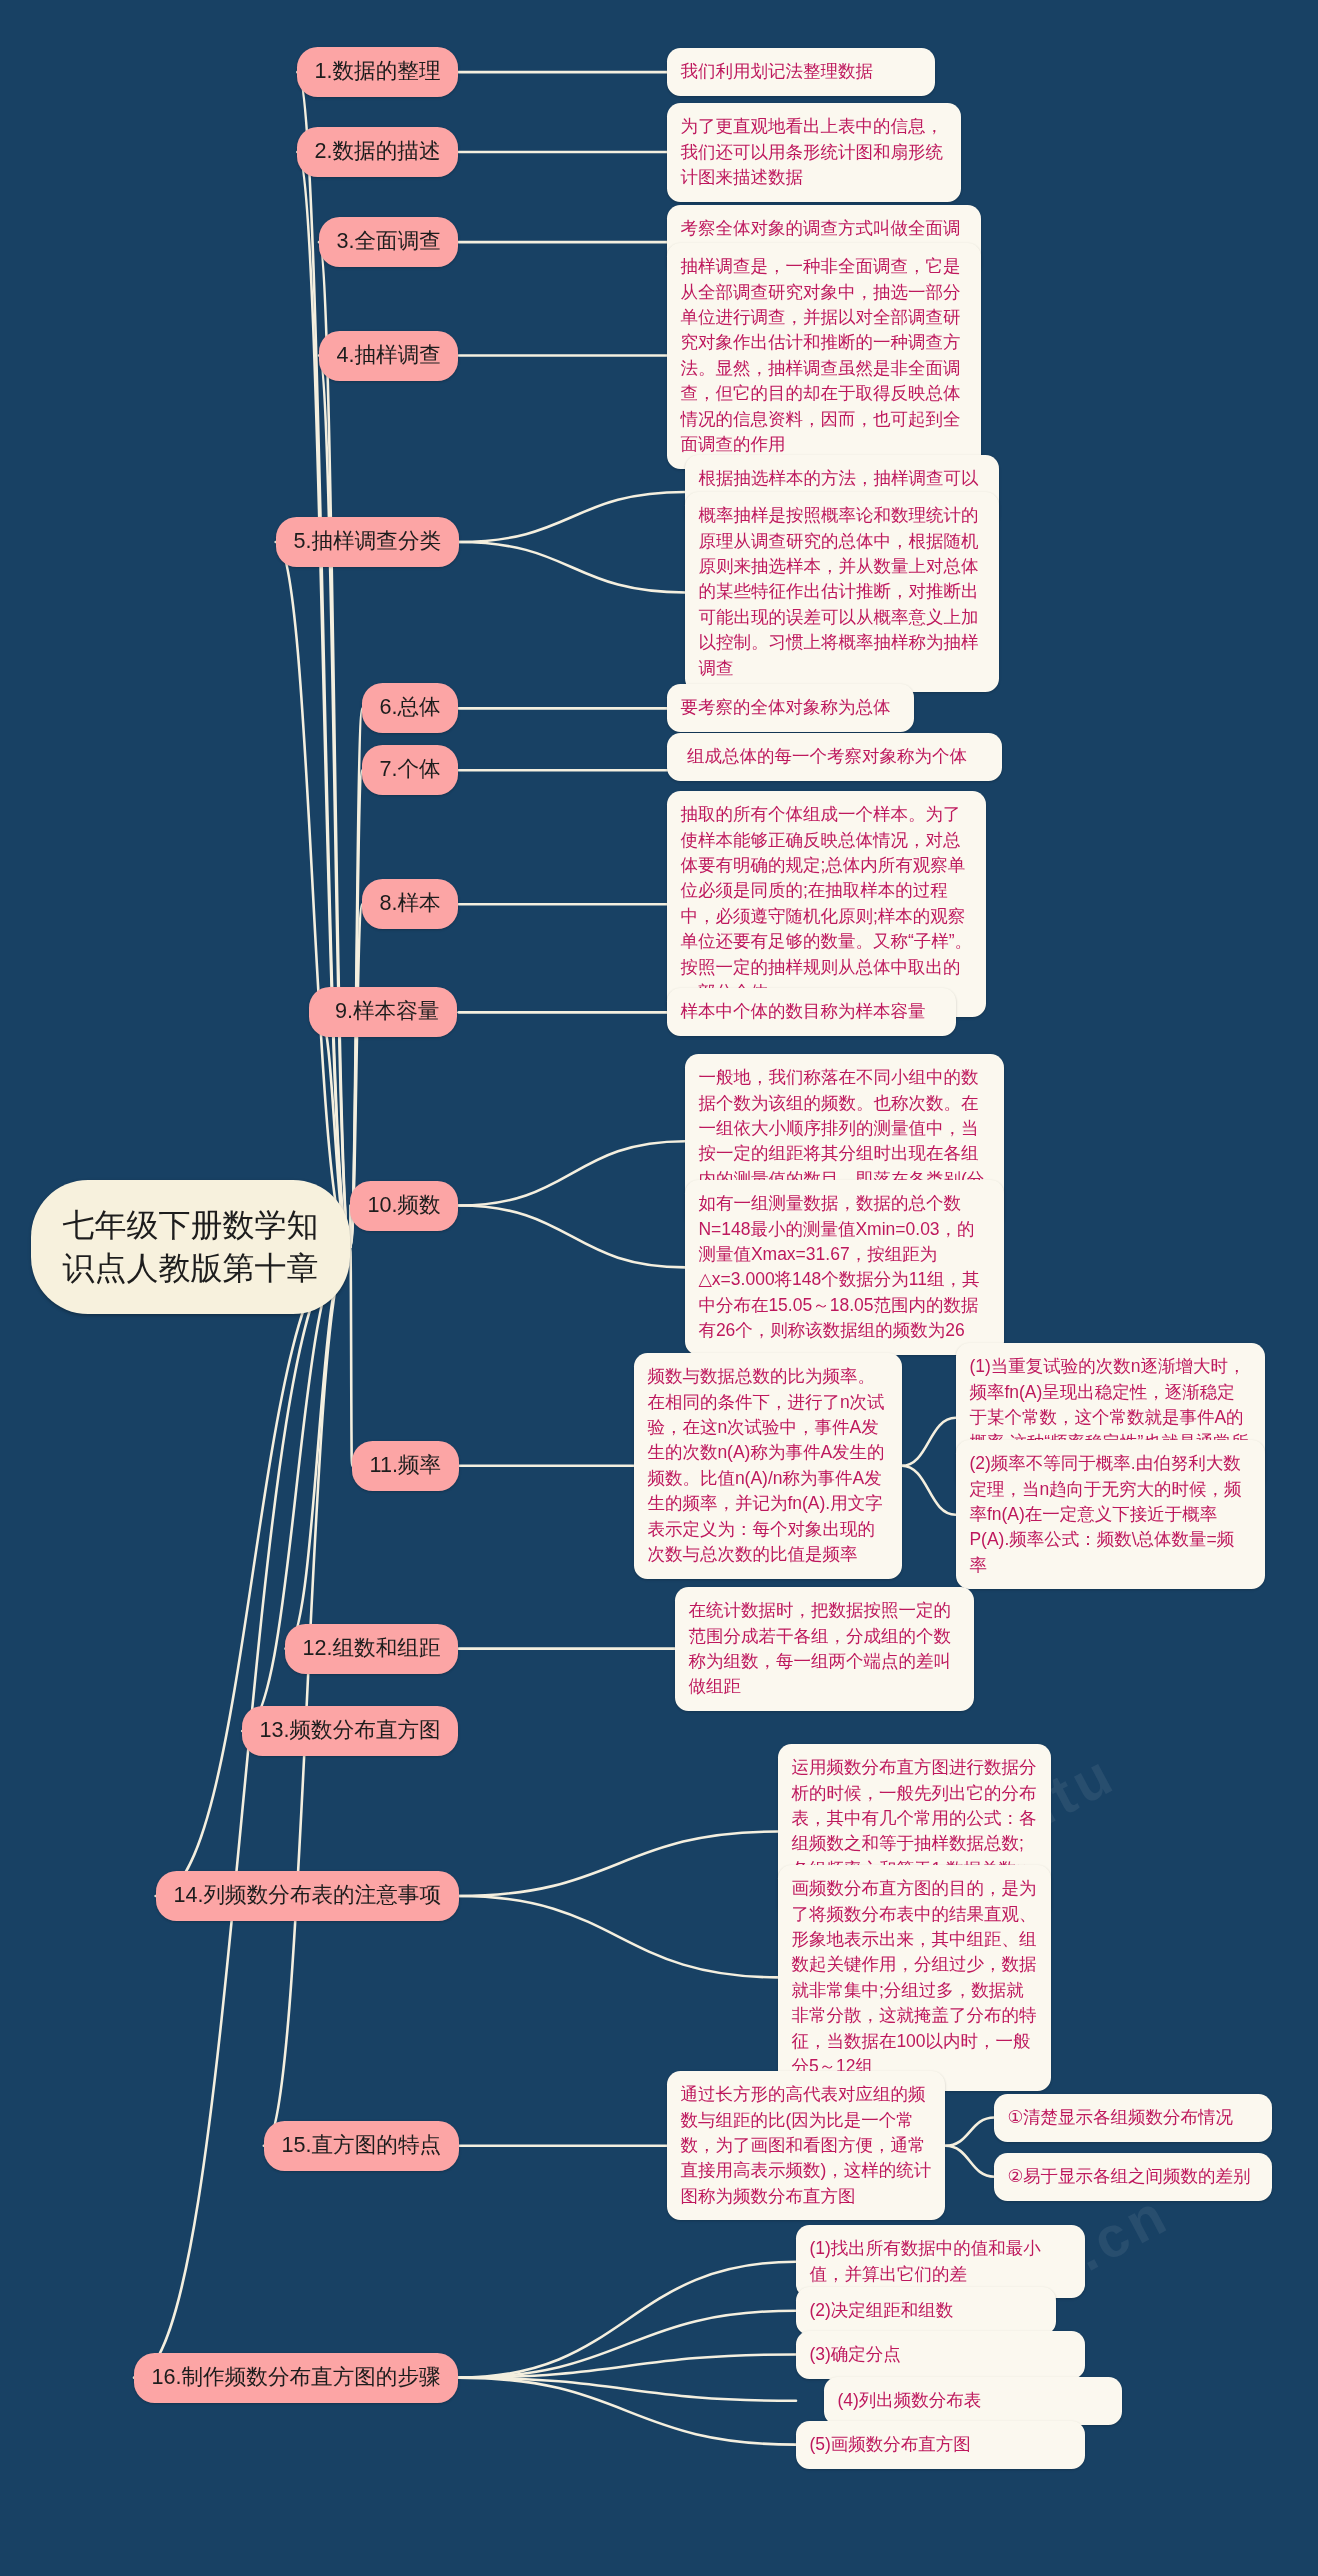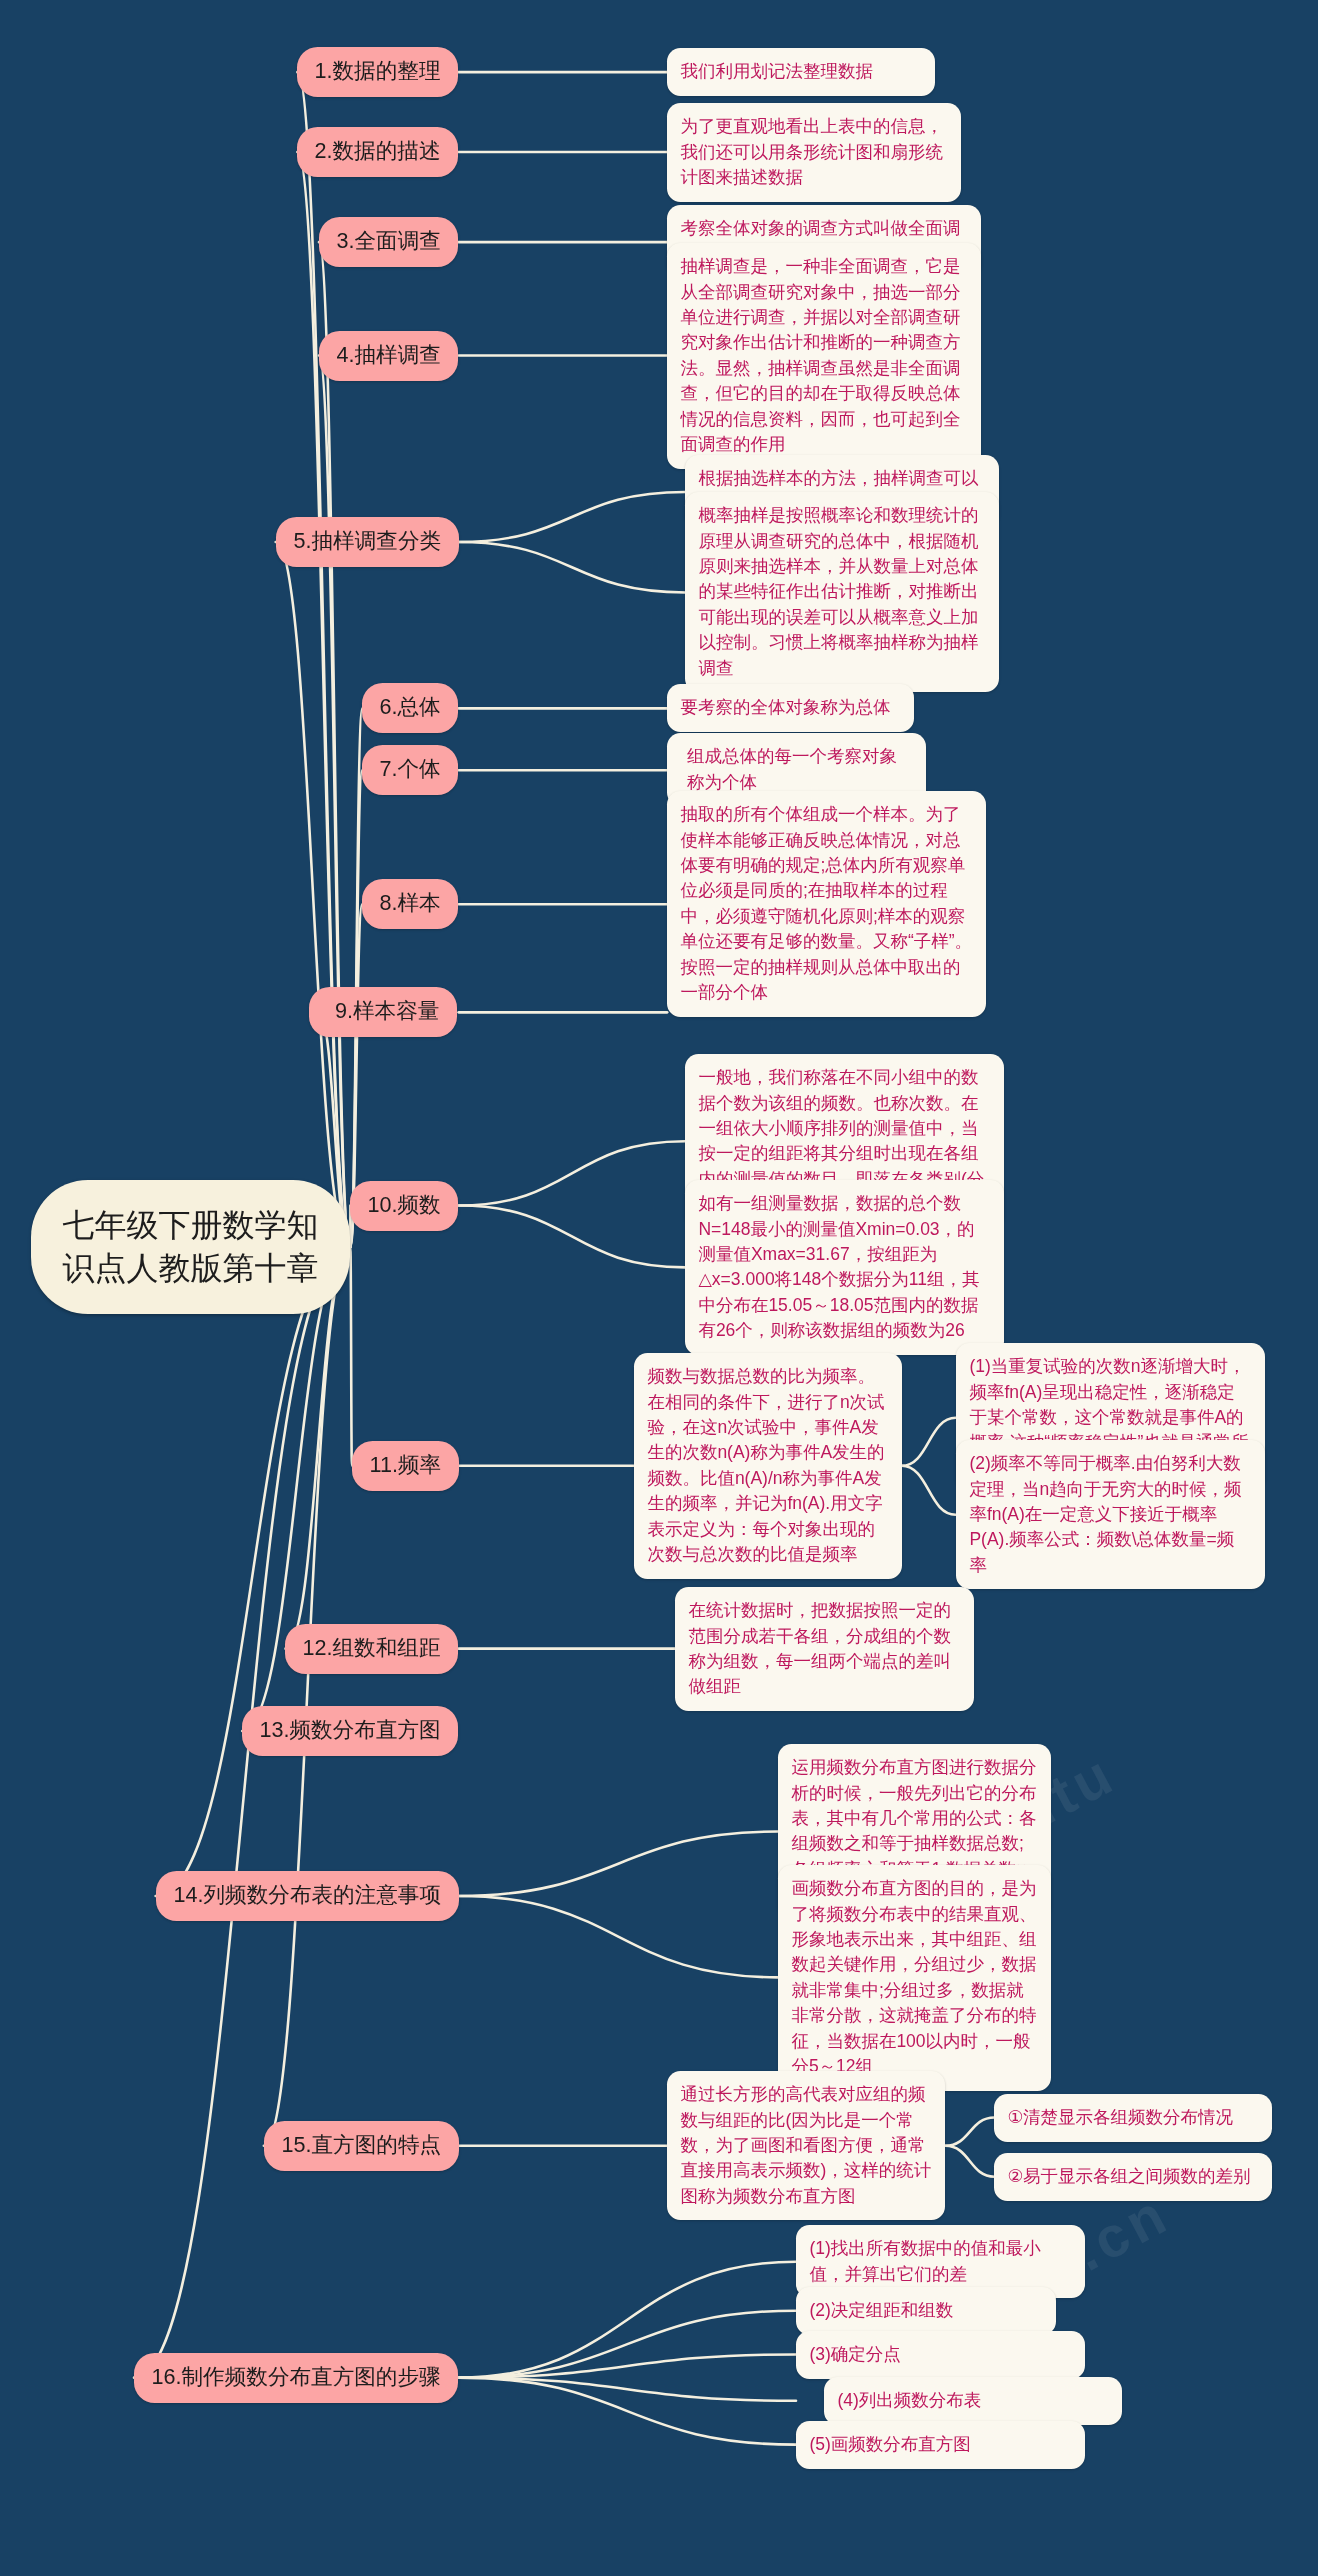--- a/index.html
+++ b/index.html
@@ -140,32 +140,35 @@
     </div>
     <div class="node topic" style="left: 362px; top: 683px;">
       <span>6.总体</span>
     </div>
     <div class="node leaf" style="width: 247px; left: 667px; top: 684px;">
       <span>要考察的全体对象称为总体</span>
     </div>
     <div class="node topic" style="left: 362px; top: 745px;">
       <span>7.个体</span>
     </div>
-    <div class="node leaf" style="width: 259px; left: 667px; top: 733px; padding-left: 20px;">
+    <div class="node leaf" style="width: 335px; left: 667px; top: 733px; padding-left: 20px;">
       <span>组成总体的每一个考察对象称为个体</span>
     </div>
     <div class="node topic" style="left: 362px; top: 879px;">
       <span>8.样本</span>
     </div>
     <div class="node leaf" style="width: 319px; left: 667px; top: 791px;">
       <span>抽取的所有个体组成一个样本。为了使样本能够正确反映总体情况，对总体要有明确的规定;总体内所有观察单位必须是同质的;在抽取样本的过程中，必须遵守随机化原则;样本的观察单位还要有足够的数量。又称“子样”。按照一定的抽样规则从总体中取出的一部分个体</span>
     </div>
     <div class="node topic" style="left: 309px; top: 987px; padding-left: 26px;">
       <span>9.样本容量</span>
     </div>
+    <div class="node leaf" style="width: 289px; left: 667px; top: 988px;">
+      <span>样本中个体的数目称为样本容量</span>
+    </div>
     <div class="node topic" style="left: 350px; top: 1181px;">
       <span>10.频数</span>
     </div>
     <div class="node leaf" style="width: 319px; left: 685px; top: 1054px;">
       <span>一般地，我们称落在不同小组中的数据个数为该组的频数。也称次数。在一组依大小顺序排列的测量值中，当按一定的组距将其分组时出现在各组内的测量值的数目，即落在各类别(分组)中的数据个数</span>
     </div>
     <div class="node leaf" style="width: 319px; left: 685px; top: 1180px;">
       <span>如有一组测量数据，数据的总个数N=148最小的测量值Xmin=0.03，的测量值Xmax=31.67，按组距为△x=3.000将148个数据分为11组，其中分布在15.05～18.05范围内的数据有26个，则称该数据组的频数为26</span>
     </div>
     <div class="node topic" style="left: 352px; top: 1441px;">

